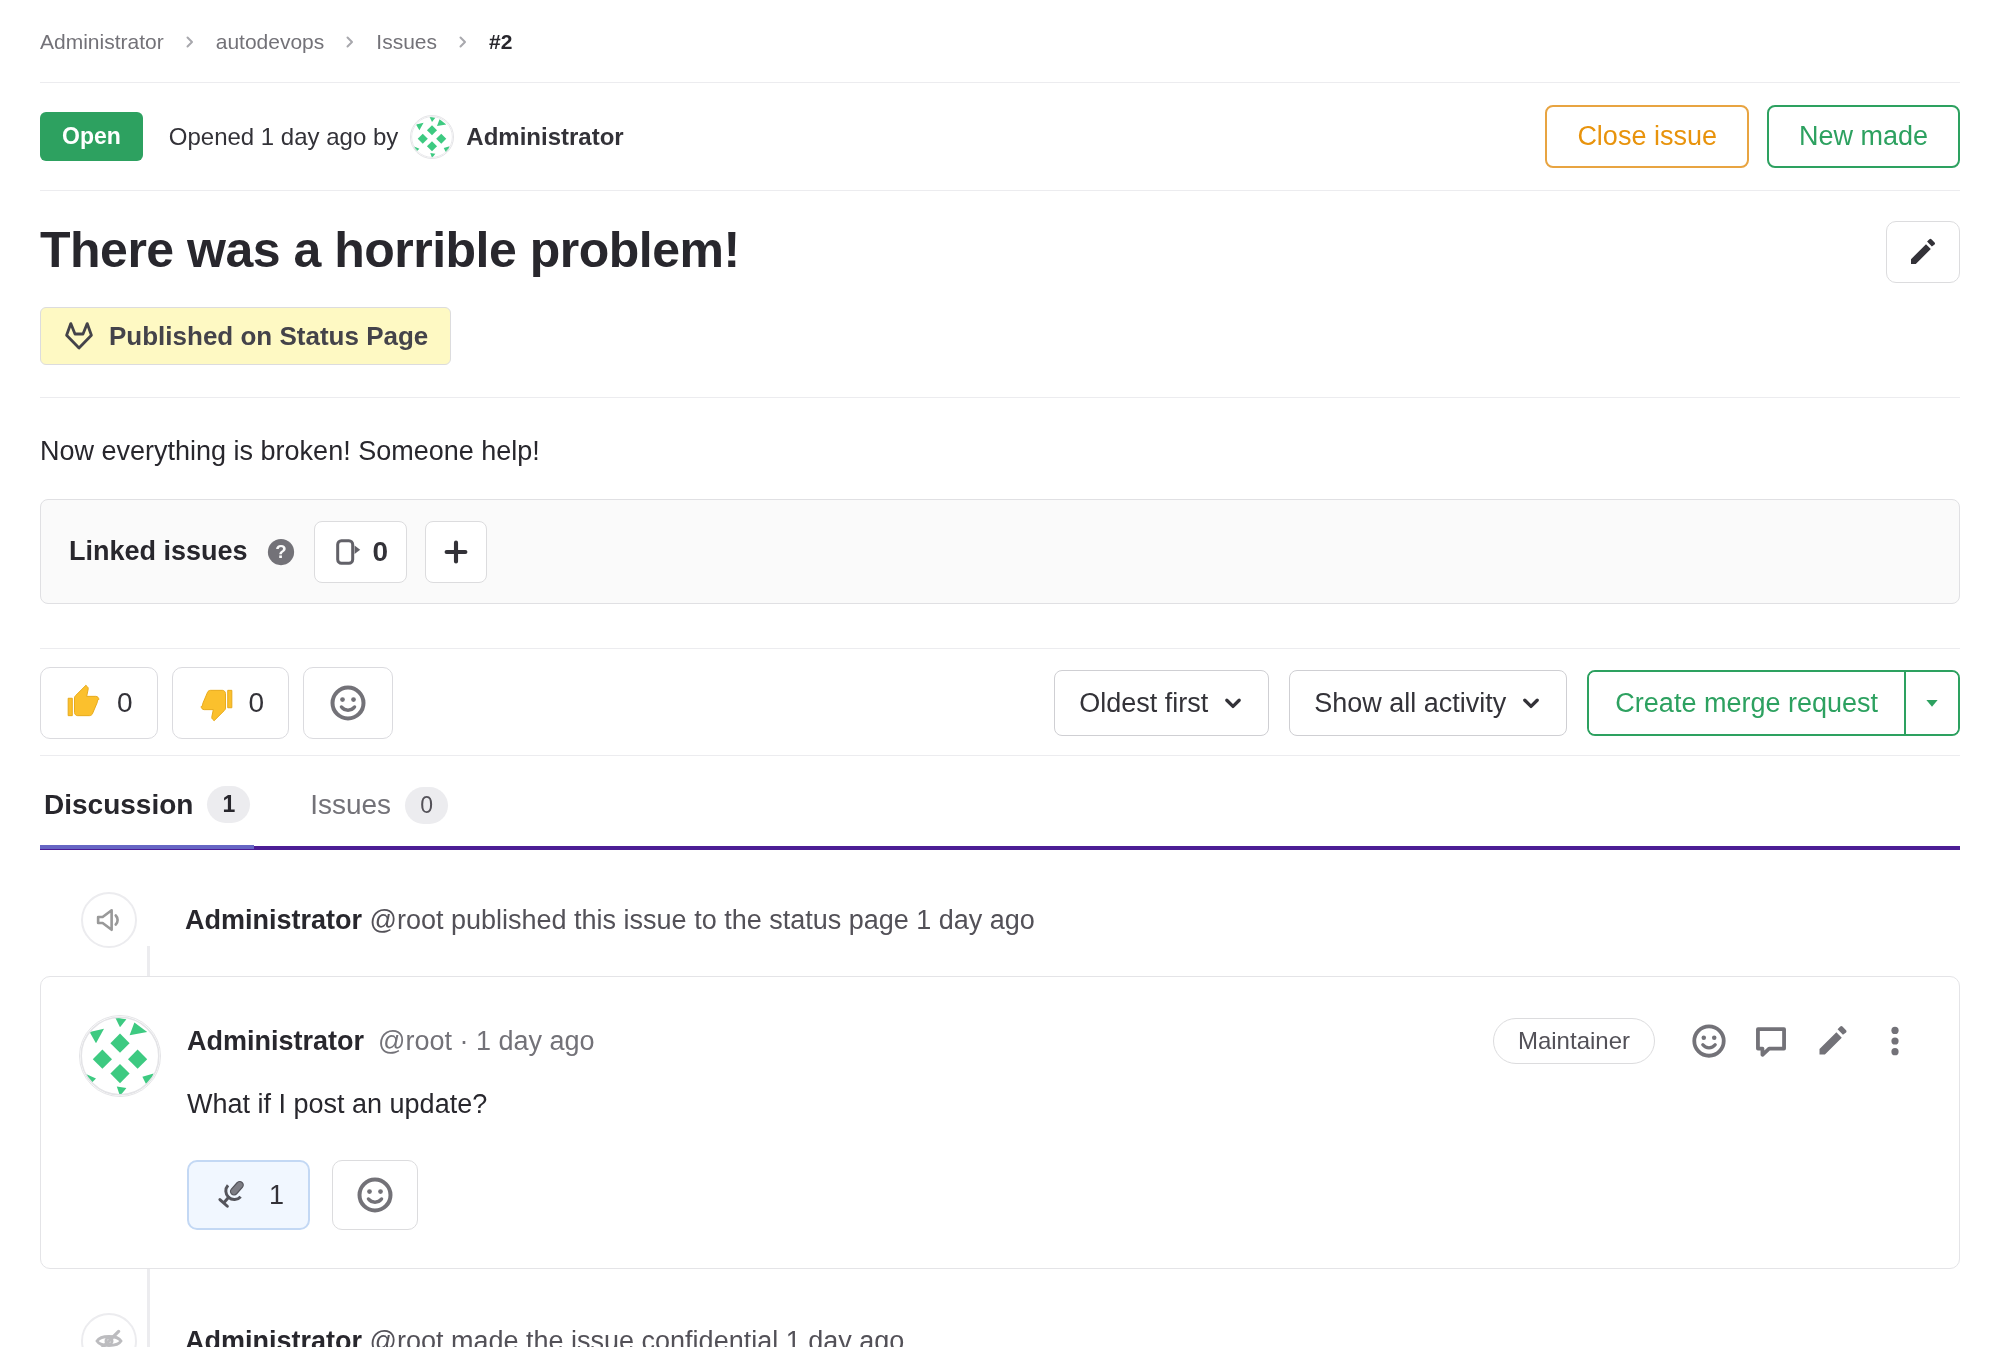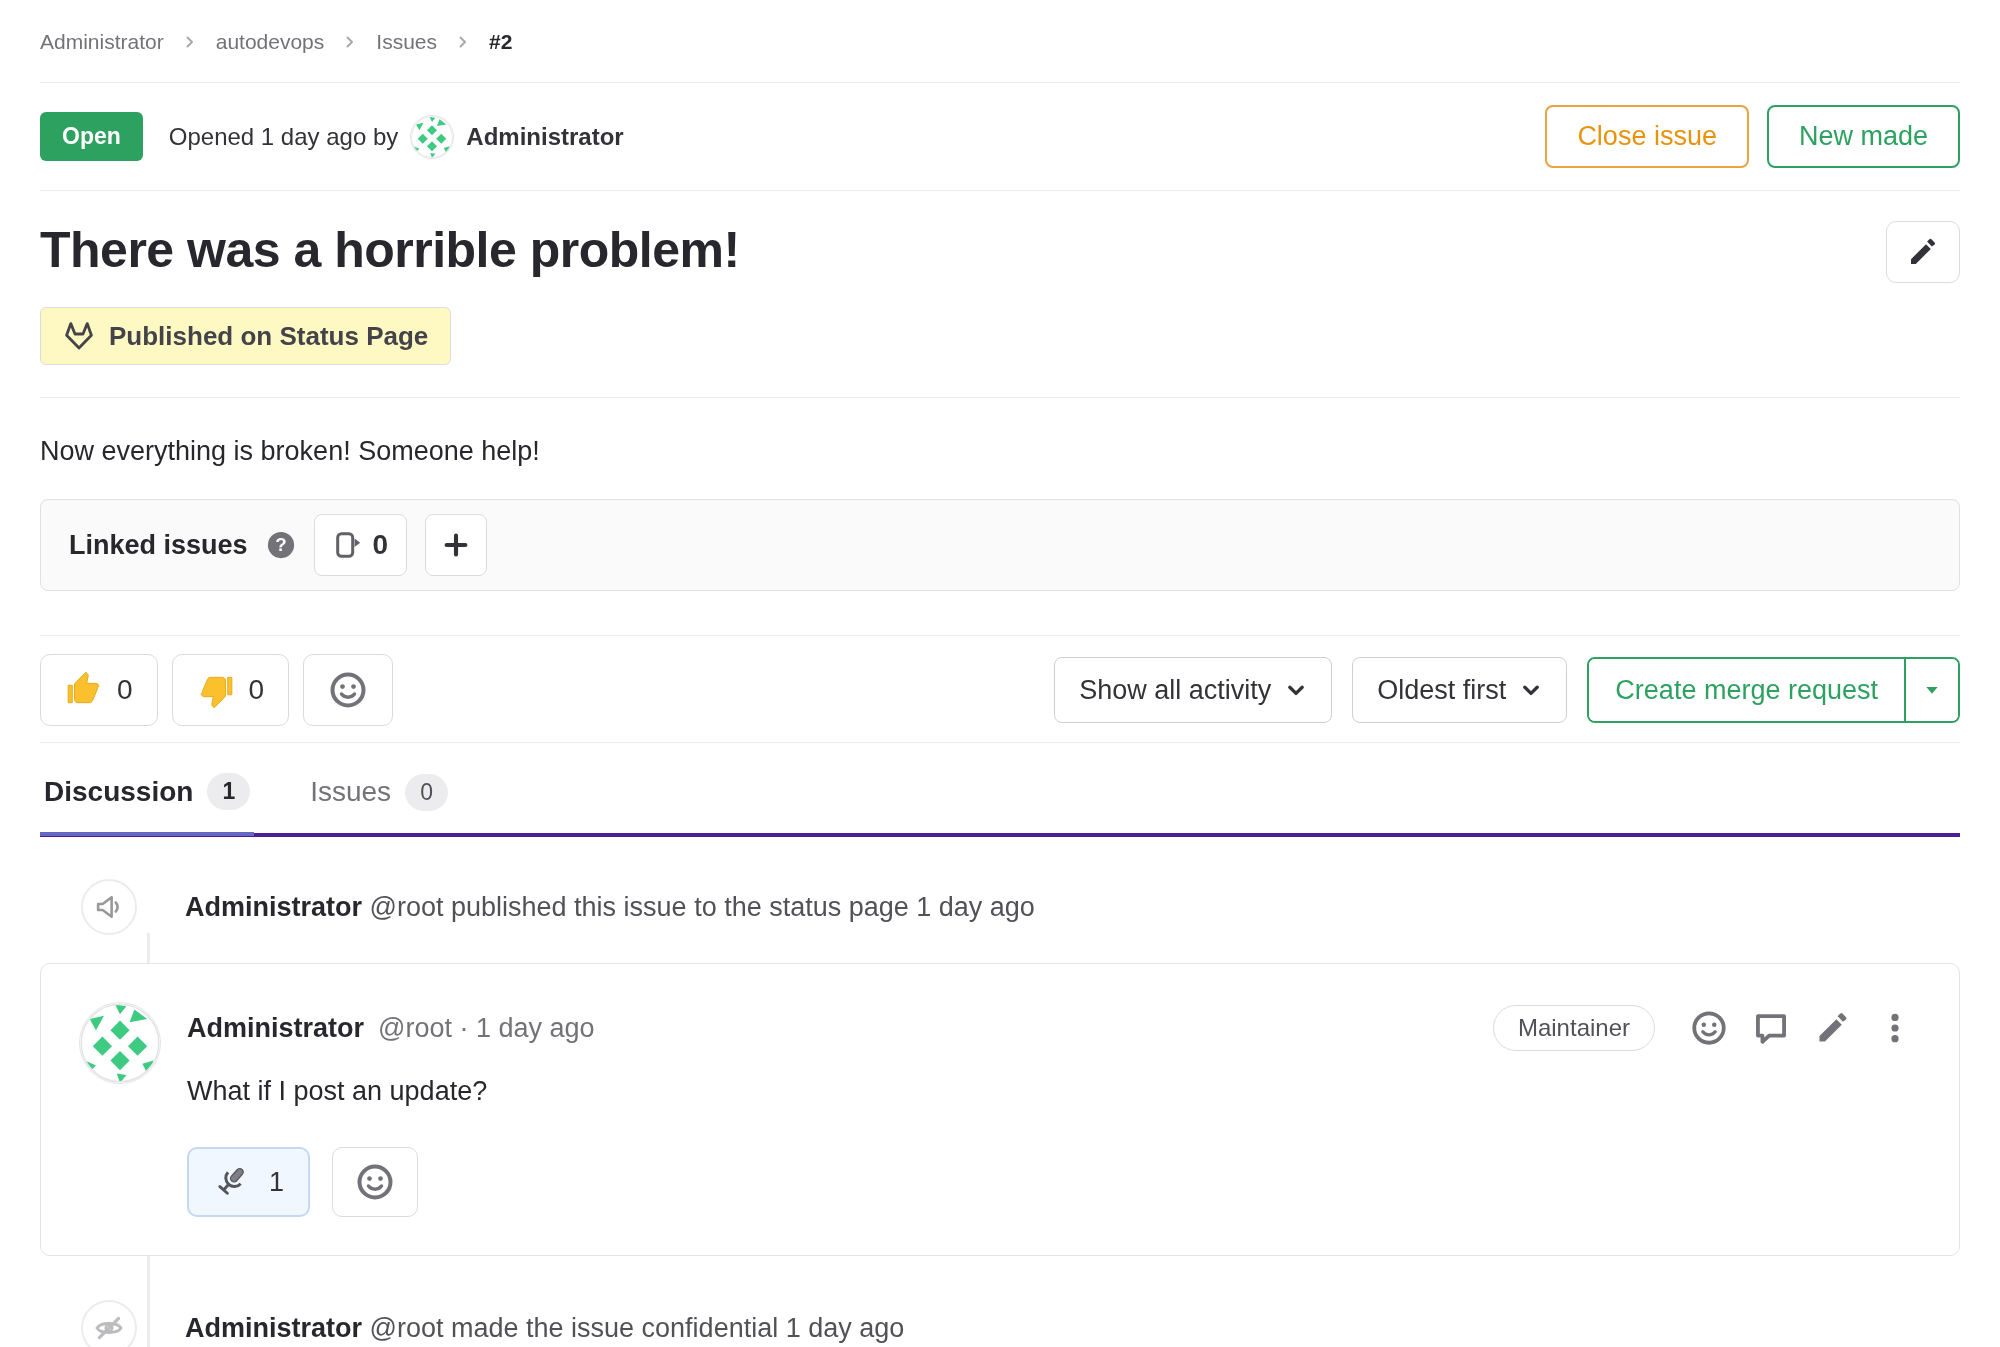--- a/index.html
+++ b/index.html
@@ -37,21 +37,21 @@
     background:#fff; display:flex; align-items:center; justify-content:center; cursor:pointer; }
   .published-badge { display:inline-flex; align-items:center; gap:14px; margin-top:24px;
     border:1px solid #dcdcde; border-radius:6px; padding:12px 22px; font-size:26px;
     font-weight:bold; color:#44434a; background:#fef9c3; }
   .section-divider { border:none; border-top:1px solid #ececef; margin-top:32px; }
 
   
   .description { margin-top:38px; font-size:27px; color:#28272d; }
 
   
-  .linked-issues { margin-top:32px; height:92px; border:1px solid #e0e0e3;
+  .linked-issues { margin-top:32px; height:105px; border:1px solid #e0e0e3;
     border-radius:8px; background:#fafafa; display:flex; align-items:center;
     padding:0 28px; gap:18px; }
   .linked-label { font-size:27px; font-weight:bold; color:#28272d; }
   .help-icon { width:30px; height:30px; display:flex; cursor:pointer; }
   .linked-count-btn { display:flex; align-items:center; gap:10px; background:#fff;
     border:1px solid #dcdcde; border-radius:8px; height:62px; padding:0 18px;
     font-size:28px; font-weight:bold; color:#333238; cursor:pointer; }
   .linked-add-btn { width:62px; height:62px; background:#fff; border:1px solid #dcdcde;
     border-radius:8px; display:flex; align-items:center; justify-content:center; cursor:pointer; }
 
@@ -265,29 +265,29 @@
             <circle cx="8" cy="8" r="6.2" fill="none" stroke="#737278" stroke-width="1.6"></circle>
             <circle cx="5.8" cy="6.6" r="0.95" fill="#737278"></circle>
             <circle cx="10.2" cy="6.6" r="0.95" fill="#737278"></circle>
             <path d="M5.4 9.6a3.3 3.3 0 0 0 5.2 0" fill="none" stroke="#737278" stroke-width="1.4" stroke-linecap="round"></path>
           </svg>
       </span>
     </button>
 
     <span class="toolbar-right">
       <button class="dropdown-btn">
-        <span>Show all activity</span>
+        <span>Oldest first</span>
         <span>
           <svg width="22" height="22" viewBox="0 0 16 16">
               <path d="M3.5 6 8 10.5 12.5 6" fill="none" stroke="#333238" stroke-width="2.4" stroke-linecap="round" stroke-linejoin="round"></path>
             </svg>
         </span>
       </button>
       <button class="dropdown-btn">
-        <span>Oldest first</span>
+        <span>Show all activity</span>
         <span>
           <svg width="22" height="22" viewBox="0 0 16 16">
               <path d="M3.5 6 8 10.5 12.5 6" fill="none" stroke="#333238" stroke-width="2.4" stroke-linecap="round" stroke-linejoin="round"></path>
             </svg>
         </span>
       </button>
       <span class="split-btn">
         <button class="split-main">Create merge request</button>
         <button class="split-caret">
           <span>

